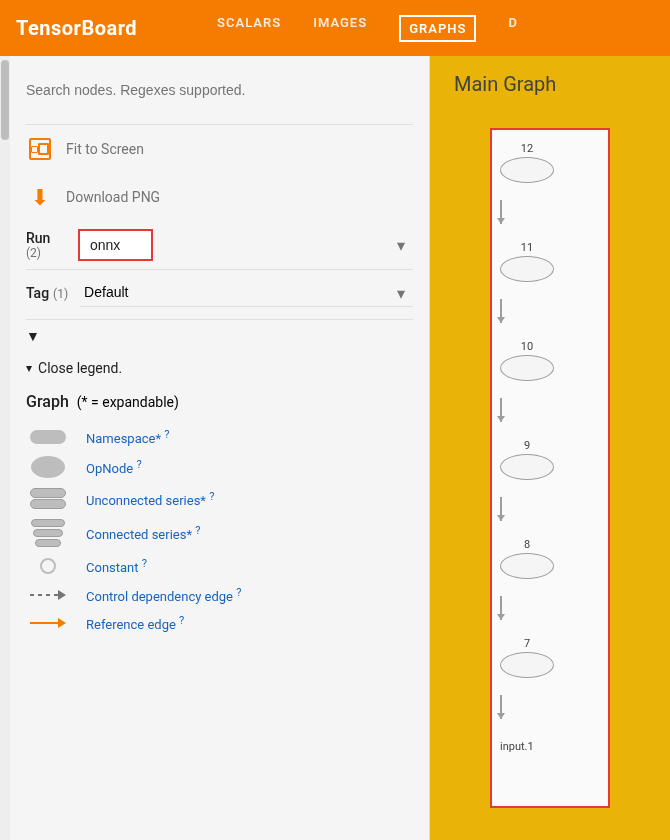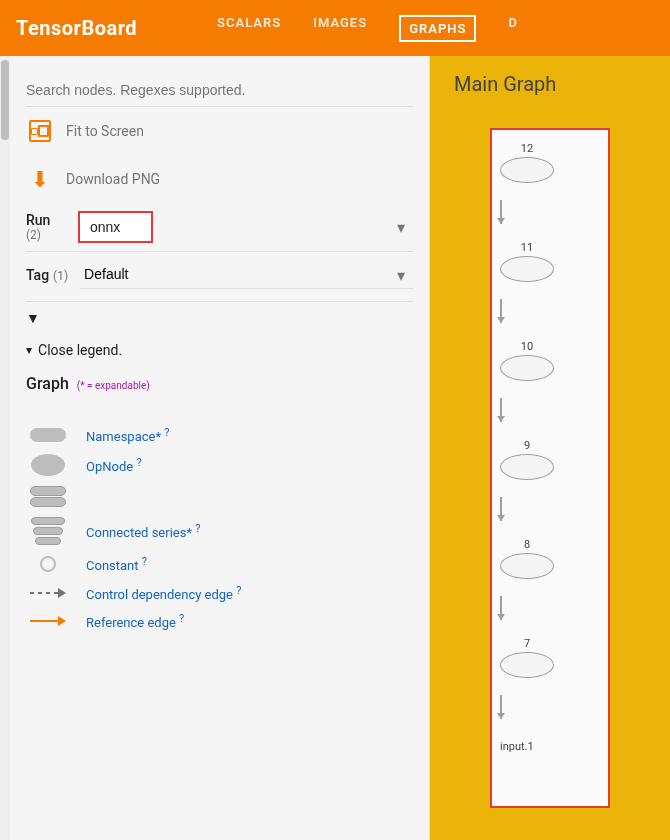--- a/index.html
+++ b/index.html
@@ -204,22 +204,22 @@
     .legend-section {
       padding: 8px 0;
     }
     .legend-title {
       font-size: 16px;
       font-weight: 500;
       color: #212121;
       margin-bottom: 4px;
     }
     .legend-subtitle {
-      font-size: 10px;
-      color: #a21caf;
+      font-size: 14px;
+      color: #000000;
       margin-left: 8px;
     }
     .legend-item {
       display: flex;
       align-items: center;
       gap: 16px;
       padding: 5px 0;
     }
     .legend-icon-area {
       width: 44px;
@@ -424,21 +424,21 @@
 
   <div class="left-panel">
     <div class="left-scroll-area">
 
       <div style="width:10px; background:#eeeeee; position:relative;">
         <div style="width:8px; height:80px; background:#bdbdbd; border-radius:4px; margin:2px auto; margin-top:4px;"></div>
       </div>
 
       <div class="left-content">
         
-        <input class="search-box" type="text" style="width: 100%; border-top: none; border-right: none; border-left: none; border-image: initial; border-bottom: 1px solid rgb(224, 224, 224); background: transparent; font-size: 14px; color: rgb(158, 158, 158); padding-bottom: 8px; outline: none;" placeholder="Search nodes. Regexes supported.">
+        <input class="search-box" type="text" style="width: 100%; border-top: none; border-right: none; border-left: none; border-image: initial; border-bottom: 1px solid rgb(224, 224, 224); background: transparent; font-size: 14px; color: rgb(158, 158, 158); padding-bottom: 26px; outline: none;" placeholder="Search nodes. Regexes supported.">
 
         
         <div class="control-row">
           <div class="control-icon">
             <div class="fit-icon">
               <div style="width:7px;height:7px;border:1.5px solid #f57c00;border-radius:1px;"></div>
             </div>
           </div>
           <span class="control-label">Fit to Screen</span>
         </div>
@@ -487,21 +487,21 @@
         </div>
 
         
         <div class="expand-row">
           <span class="expand-arrow">▾</span>
           <span>Close legend.</span>
         </div>
 
         
         <div class="legend-section">
-          <div style="display:flex;align-items:baseline;margin-bottom:24px;">
+          <div style="display:flex;align-items:baseline;margin-bottom:8px;">
             <span class="legend-title">Graph</span>
             <span class="legend-subtitle">(* = expandable)</span>
           </div>
 
           <div class="legend-item">
             <div class="legend-icon-area">
               <div class="shape-namespace"></div>
             </div>
             <span class="legend-text">Namespace* <sup class="question">?</sup></span>
           </div>
@@ -513,20 +513,21 @@
             <span class="legend-text">OpNode <sup class="question">?</sup></span>
           </div>
 
           <div class="legend-item">
             <div class="legend-icon-area">
               <div style="display:flex;flex-direction:column;gap:1px;align-items:center;">
                 <div style="width:36px;height:10px;border-radius:5px;background:#bdbdbd;border:1px solid #9e9e9e;"></div>
                 <div style="width:36px;height:10px;border-radius:5px;background:#bdbdbd;border:1px solid #9e9e9e;"></div>
               </div>
             </div>
+            <span class="legend-text">Unconnected series* <sup class="question">?</sup></span>
           </div>
 
           <div class="legend-item">
             <div class="legend-icon-area">
               <div class="shape-connected">
                 <div class="shape-connected-layer"></div>
                 <div class="shape-connected-layer" style="width:30px;"></div>
                 <div class="shape-connected-layer" style="width:26px;"></div>
               </div>
             </div>

